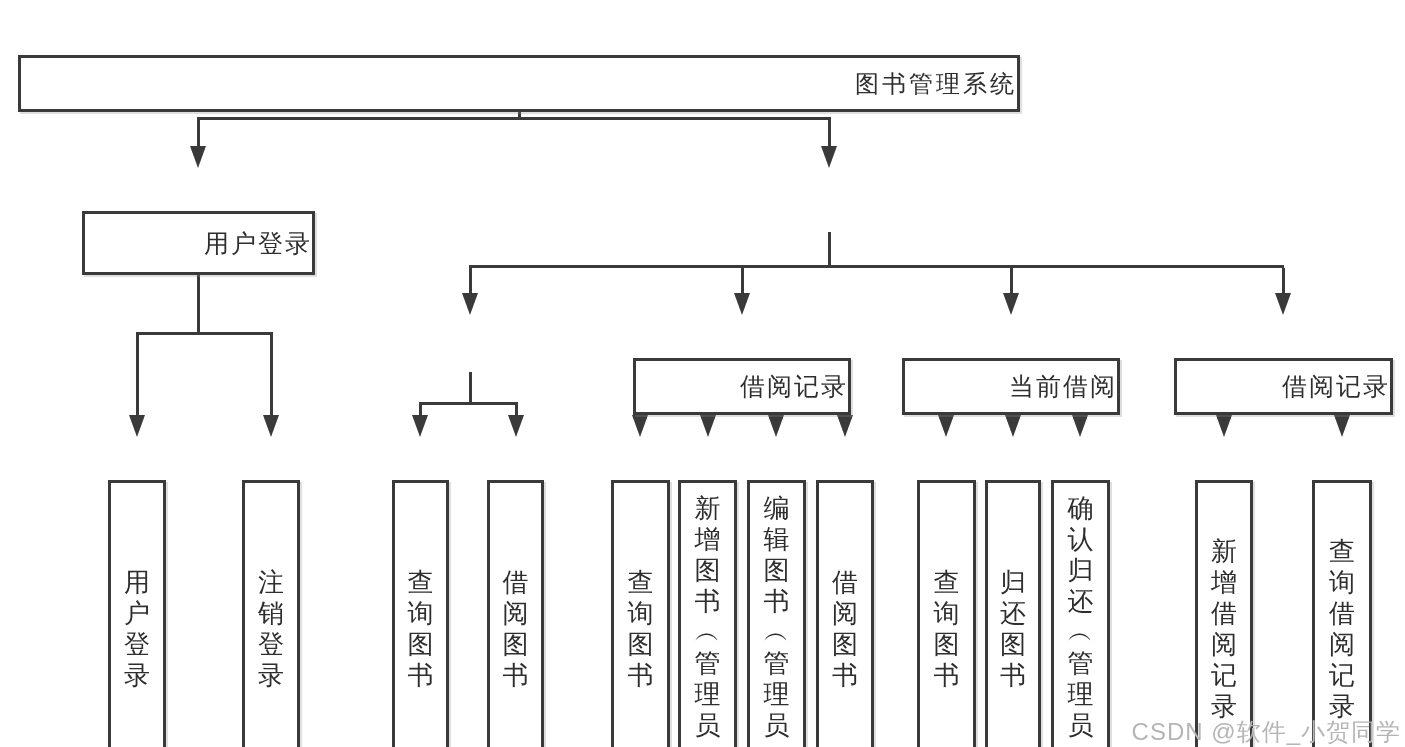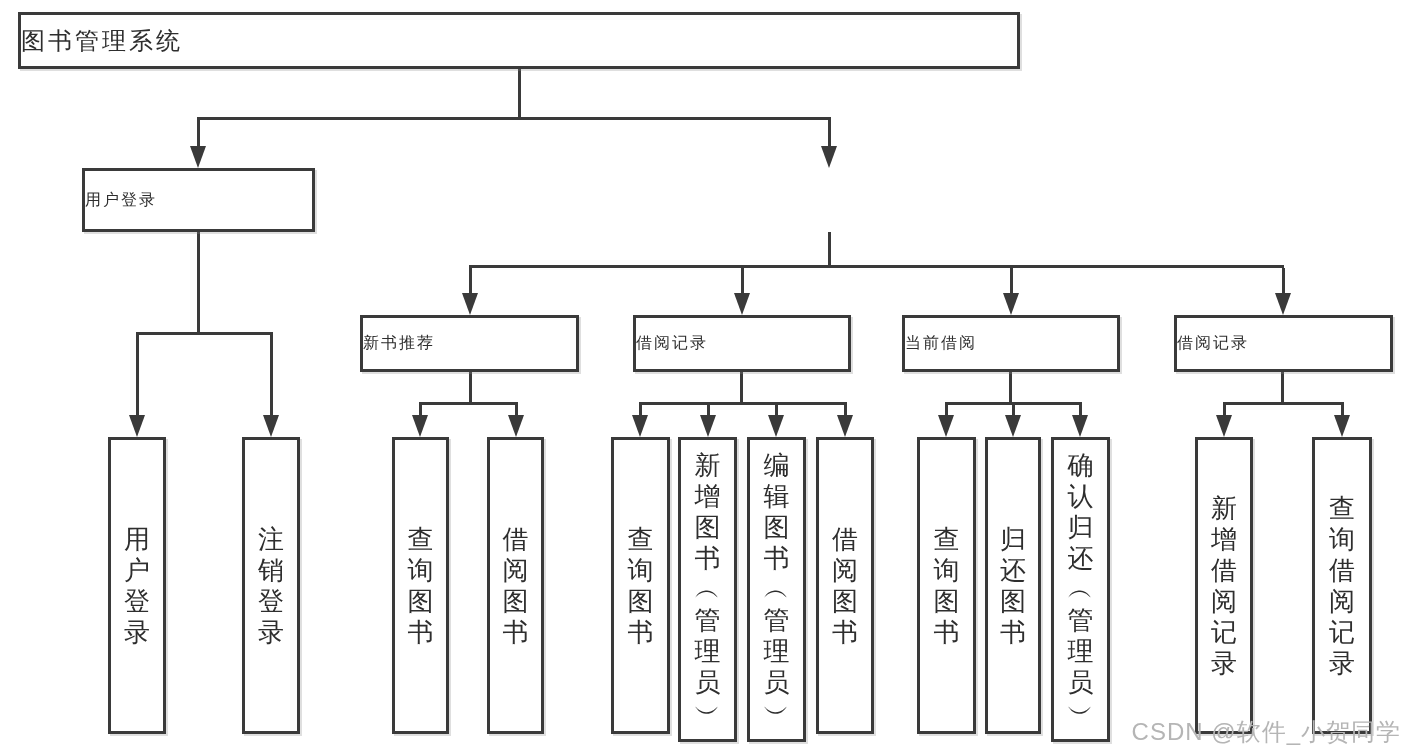--- a/index.html
+++ b/index.html
@@ -10,24 +10,25 @@
   }
   html,body{margin:0;padding:0;background:var(--background);}
   .canvas{
     position:relative;width:1405px;height:747px;background:var(--background);
     font-family:"Liberation Sans","DejaVu Sans",sans-serif;color:var(--text);
     overflow:hidden;
   }
   .box{
     position:absolute;box-sizing:border-box;background:var(--background);
     border:3px solid var(--line);
-    display:flex;align-items:center;justify-content:flex-start;
+    display:flex;align-items:center;justify-content:flex-end;
     box-shadow:2px 2px 0 rgba(140,140,140,.28);
-  }
-  .box-label{font-size:16px;letter-spacing:2px;white-space:nowrap;}
+    margin-top:43px;
+  }
+  .box-label{font-size:25px;letter-spacing:2px;white-space:nowrap;}
   .root-label{font-size:24px;letter-spacing:3px;}
   .vlabel{
     display:flex;flex-direction:column;align-items:center;justify-content:center;
     font-size:26px;line-height:31px;width:100%;
   }
   .vlabel span{display:block;text-align:center;}
   .line{position:absolute;background:var(--line);}
   .arrowhead{
     position:absolute;width:0;height:0;
     border-left:8px solid transparent;border-right:8px solid transparent;
@@ -103,23 +104,20 @@
   <div class="arrowhead" style="left:1334px;top:415px"></div>
 
   <div class="box" style="left:18px;top:12px;width:1002px;height:57px">
     <span class="box-label root-label">图书管理系统</span>
   </div>
 
   <div class="box" style="left:82px;top:168px;width:233px;height:64px">
     <span class="box-label">用户登录</span>
   </div>
 
-  <div class="box" style="left:360px;top:315px;width:219px;height:57px">
-    <span class="box-label">新书推荐</span>
-  </div>
   <div class="box" style="left:633px;top:315px;width:218px;height:57px">
     <span class="box-label">借阅记录</span>
   </div>
   <div class="box" style="left:902px;top:315px;width:218px;height:57px">
     <span class="box-label">当前借阅</span>
   </div>
   <div class="box" style="left:1174px;top:315px;width:219px;height:57px">
     <span class="box-label">借阅记录</span>
   </div>
 

